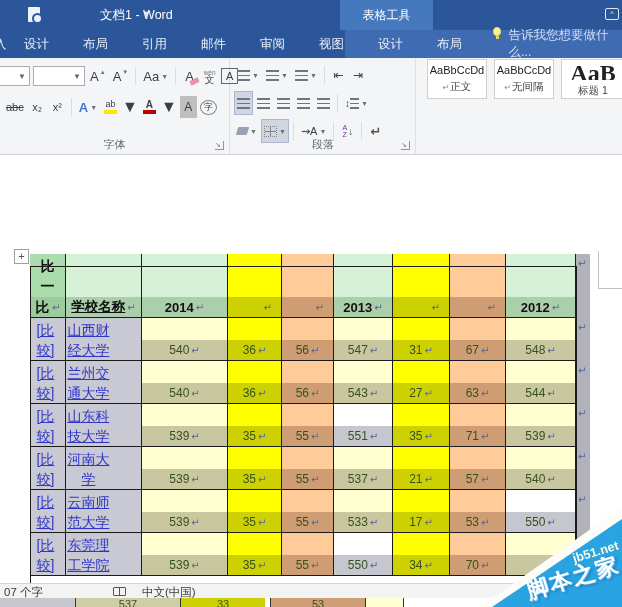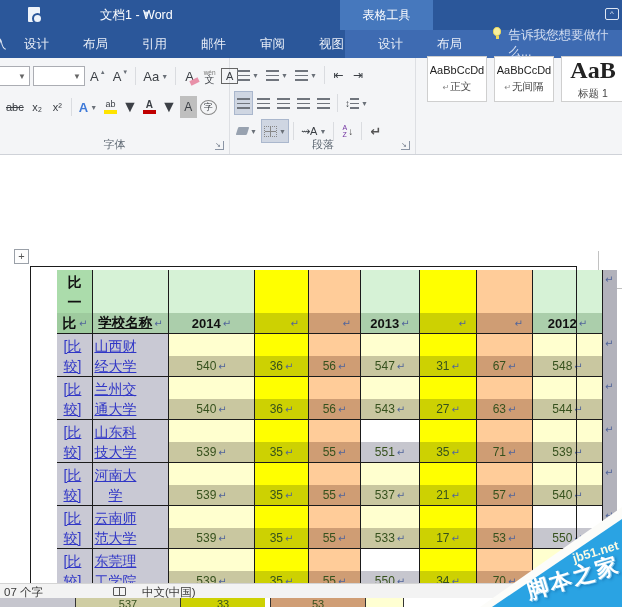--- a/index.html
+++ b/index.html
@@ -68,38 +68,38 @@
   .active-btn { background:#cfd6e2; outline:1px solid #aab7cd; }
   .grid-ic { width:13px; height:11px; border:1px dotted #888;
              background:linear-gradient(#888,#888) 50% 0/1px 100% no-repeat,
                         linear-gradient(#888,#888) 0 50%/100% 1px no-repeat; }
   .bucket { width:11px; height:8px; background:#98a2b0; transform:skewX(-18deg); border-radius:1px; }
   .sortz { flex-direction:row; gap:1px; }
   .sortz .az { display:flex; flex-direction:column; font-size:7px; line-height:7px; color:#7030a0; }
   .sortz .ar { font-size:10px; color:#444; }
   .mark-btn { font-size:13px; font-weight:bold; color:#555; }
 
-  .stylecard { width:60px; height:46px; background:#fff; border:1px solid #cfcfcf; margin-right:4px;
+  .stylecard { width:60px; height:40px; background:#fff; border:1px solid #cfcfcf; margin-right:4px;
                display:flex; flex-direction:column; align-items:center; justify-content:center; }
   .sp { font-size:11px; color:#222; white-space:nowrap; overflow:hidden; max-width:56px; }
   .sp-big { font-size:24px; font-weight:bold; font-family:"Liberation Serif","DejaVu Serif",serif; }
   .sl { font-size:10.5px; color:#444; margin-top:4px; white-space:nowrap; }
   .sl-mark::before { content:"↵"; font-size:8px; color:#888; margin-right:1px; }
 
   
   .doc { position:absolute; left:0; top:155px; right:0; height:428px; background:#fff; overflow:hidden; }
   .move-handle { position:absolute; left:14px; top:94px; width:15px; height:15px; border:1px solid #9aa0a8;
                  background:#fdfdfd; font-size:11px; line-height:13px; text-align:center; color:#555; }
   .scroll-stub { position:absolute; left:598px; top:96px; width:24px; height:38px; background:#fff;
                  border-left:1px solid #c2c2c2; border-bottom:1px solid #c2c2c2; }
 
   
-  #wtable { position:absolute; left:30px; top:115px; display:grid;
+  #wtable { position:absolute; left:30px; top:99px; display:grid;
             grid-template-columns:36px 76px 86px 54px 52px 59px 57px 56px 70px 14px;
-            grid-template-rows:64px repeat(6,43px);padding-left:27px; }
+            grid-template-rows:64px repeat(6,43px); }
   .tborder { position:absolute; left:30px; top:111px; width:547px; height:323px;
              border:1px solid #1b1b1b; pointer-events:none; }
   .cell { position:relative; display:flex; flex-direction:column; overflow:hidden;
           border-right:1px solid #1b1b1b; border-bottom:1px solid #1b1b1b; }
   .cell .top { flex:1; }
   .cell .bot { height:20px; display:flex; align-items:center; justify-content:center; gap:2px; }
   .bot.right { justify-content:flex-end; padding-right:9px; }
   .num { font-size:12px; color:#36511d; }
   .hnum { font-size:13px; font-weight:bold; color:#111; }
   .mark { font-size:10px; color:#51659a; }

